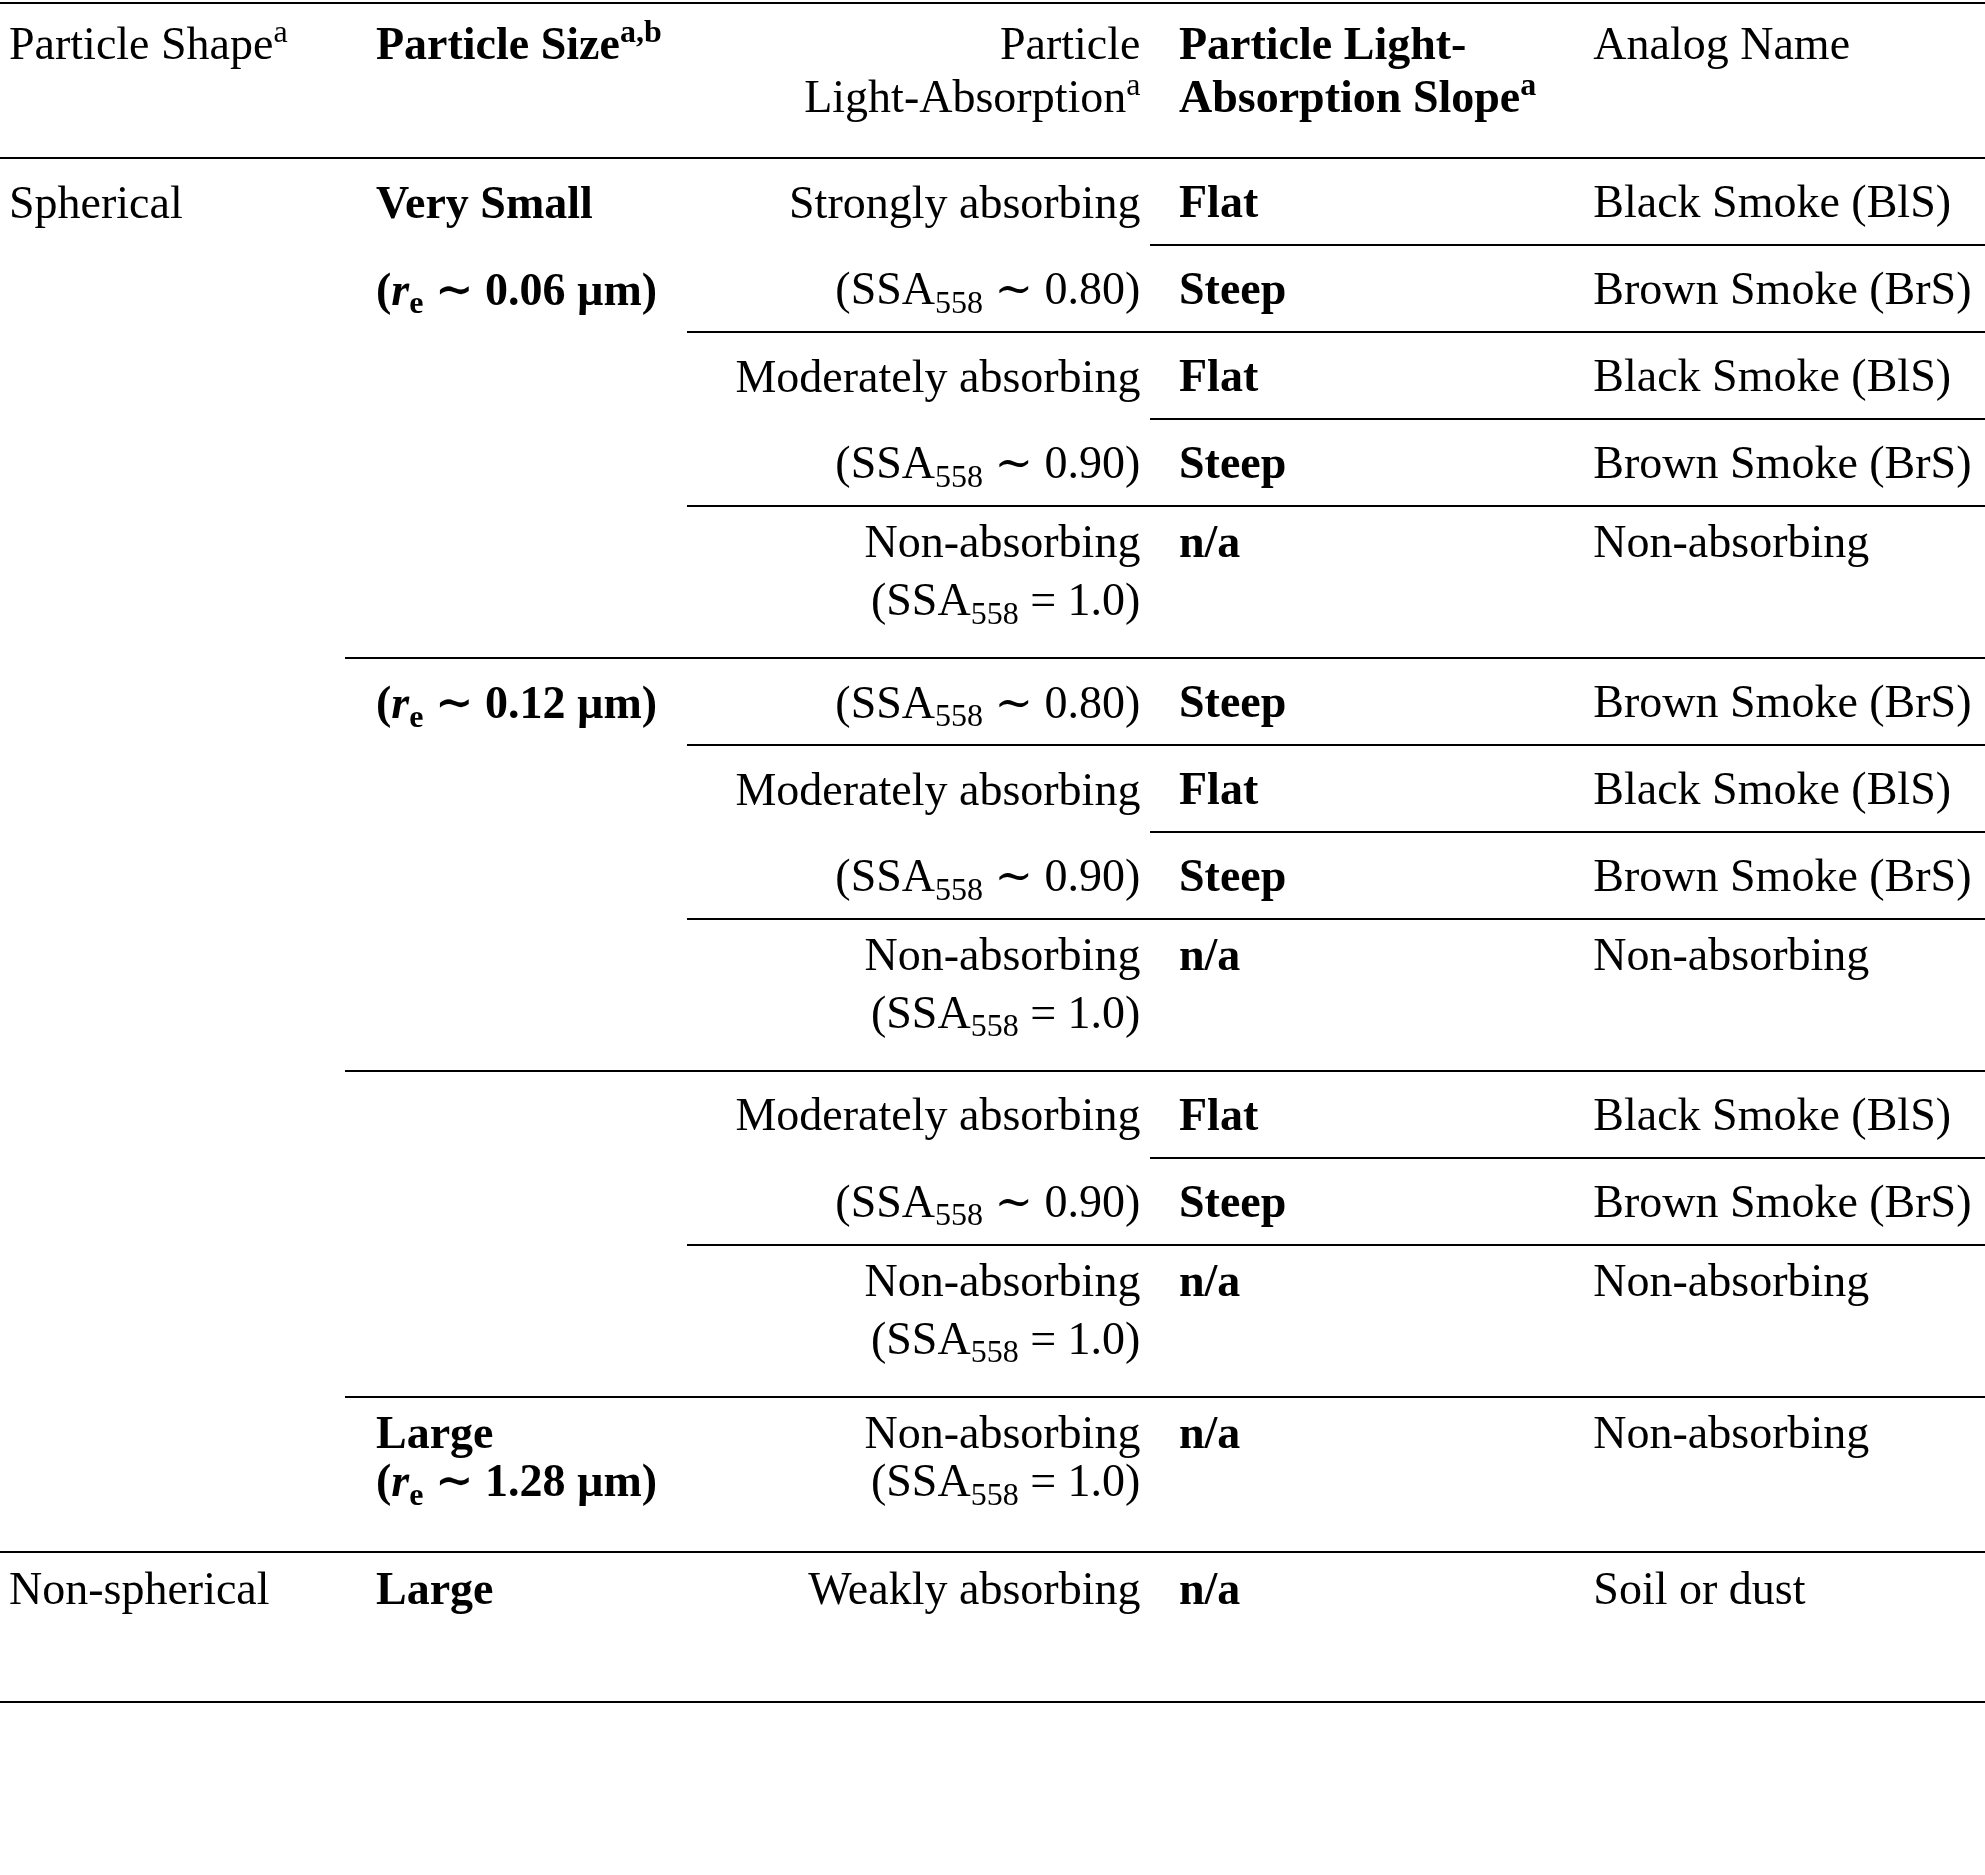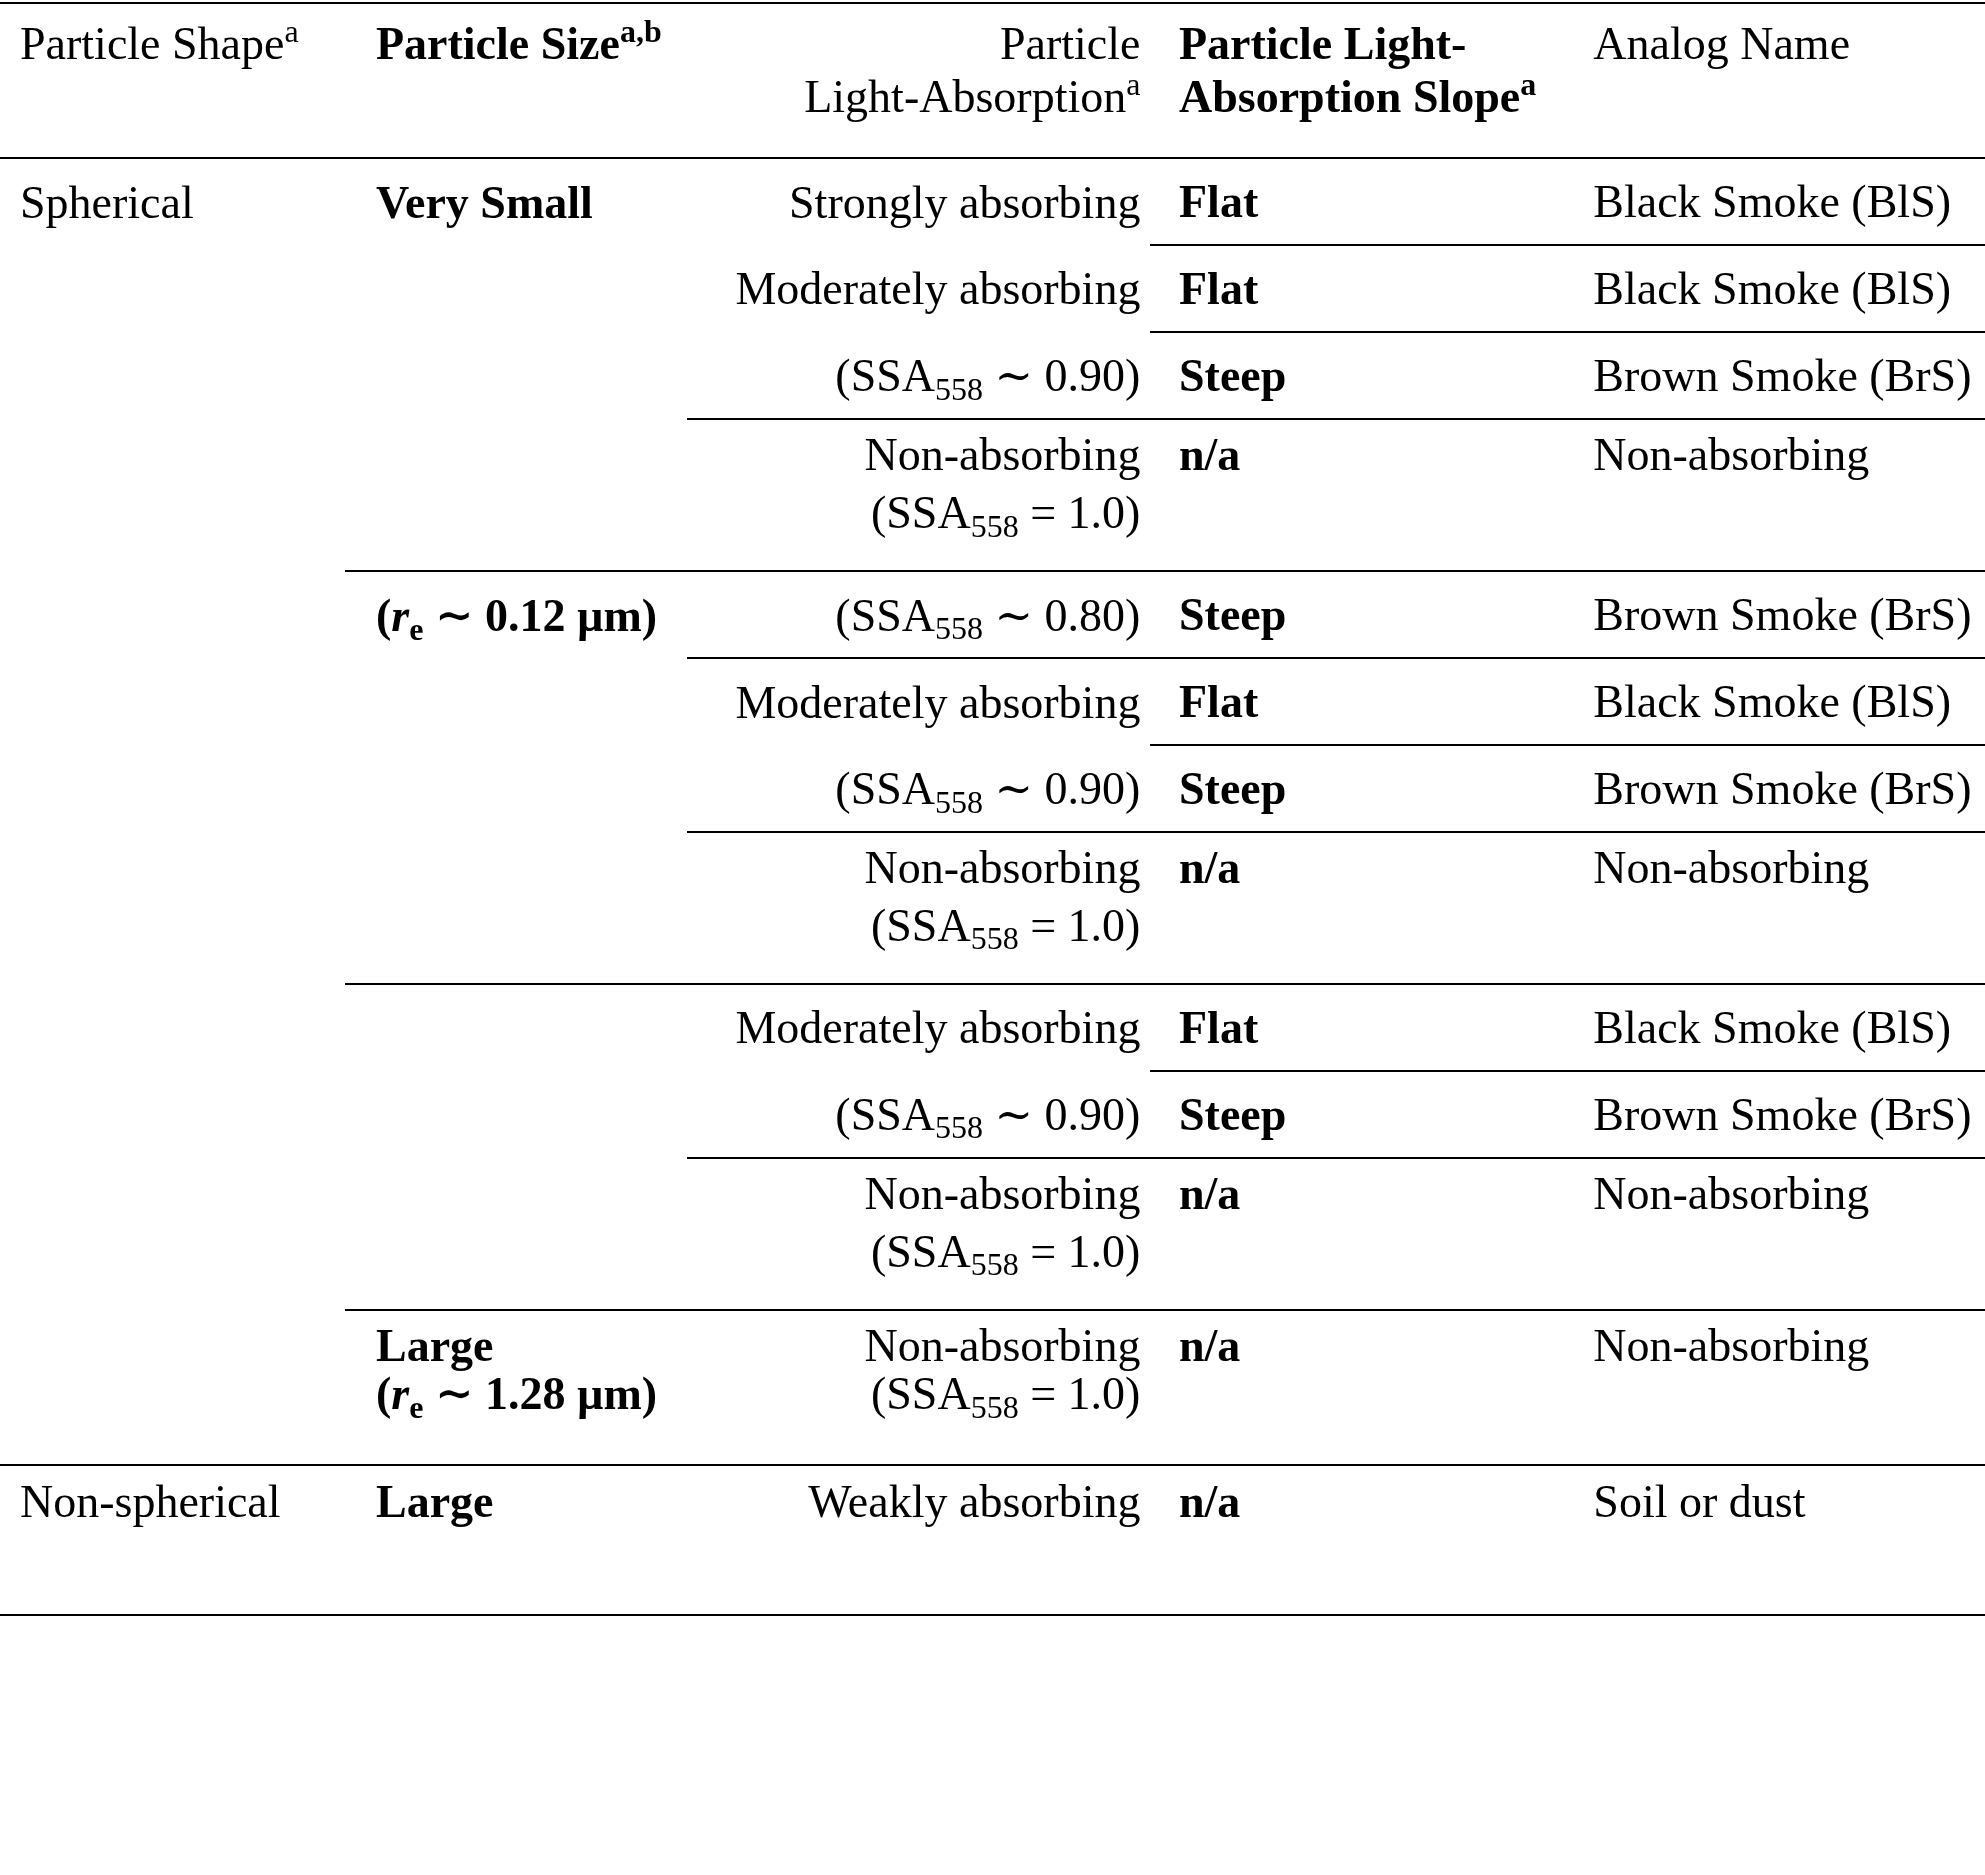--- a/index.html
+++ b/index.html
@@ -17,21 +17,21 @@
     border-bottom: 2.9px solid #000;
     margin-top: 1.9px;
   }
   td, th {
     font-weight: normal;
     text-align: left;
     padding: 0 9.6px 0 0;
     overflow: hidden;
     white-space: nowrap;
   }
-  .c1 { padding-left: 20px; }
+  .c1 { padding-left: 9px; }
   .c2 { padding-left: 31px; font-weight: bold; }
   .c3 { padding-left: 19px; text-align: right; }
   .c4 { padding-left: 29px; font-weight: bold; }
   .c5 { padding-left: 17.3px; margin-top: 24px; }
 
   tr.hdr th {
     height: 140px;
     vertical-align: top;
     padding-top: 13.4px;
     line-height: 53px;
@@ -77,20 +77,27 @@
 
   <tr class="sub">
     <td class="c1">Spherical</td>
     <td class="c2">Very Small</td>
     <td class="c3">Strongly absorbing</td>
     <td class="c4 bb">Flat</td>
     <td class="c5 bb">Black Smoke (BlS)</td>
   </tr>
   <tr class="sub">
     <td class="c1"></td>
+    <td class="c2"><span>(</span><i>r</i><sub>e</sub><span> ∼ 0.06 µm)</span></td>
+    <td class="c3 bb"><span>(SSA</span><sub>558</sub><span> ∼ 0.80)</span></td>
+    <td class="c4 bb">Steep</td>
+    <td class="c5 bb">Brown Smoke (BrS)</td>
+  </tr>
+  <tr class="sub">
+    <td class="c1"></td>
     <td class="c2"></td>
     <td class="c3">Moderately absorbing</td>
     <td class="c4 bb">Flat</td>
     <td class="c5 bb">Black Smoke (BlS)</td>
   </tr>
   <tr class="sub">
     <td class="c1"></td>
     <td class="c2"></td>
     <td class="c3 bb"><span>(SSA</span><sub>558</sub><span> ∼ 0.90)</span></td>
     <td class="c4 bb">Steep</td>

